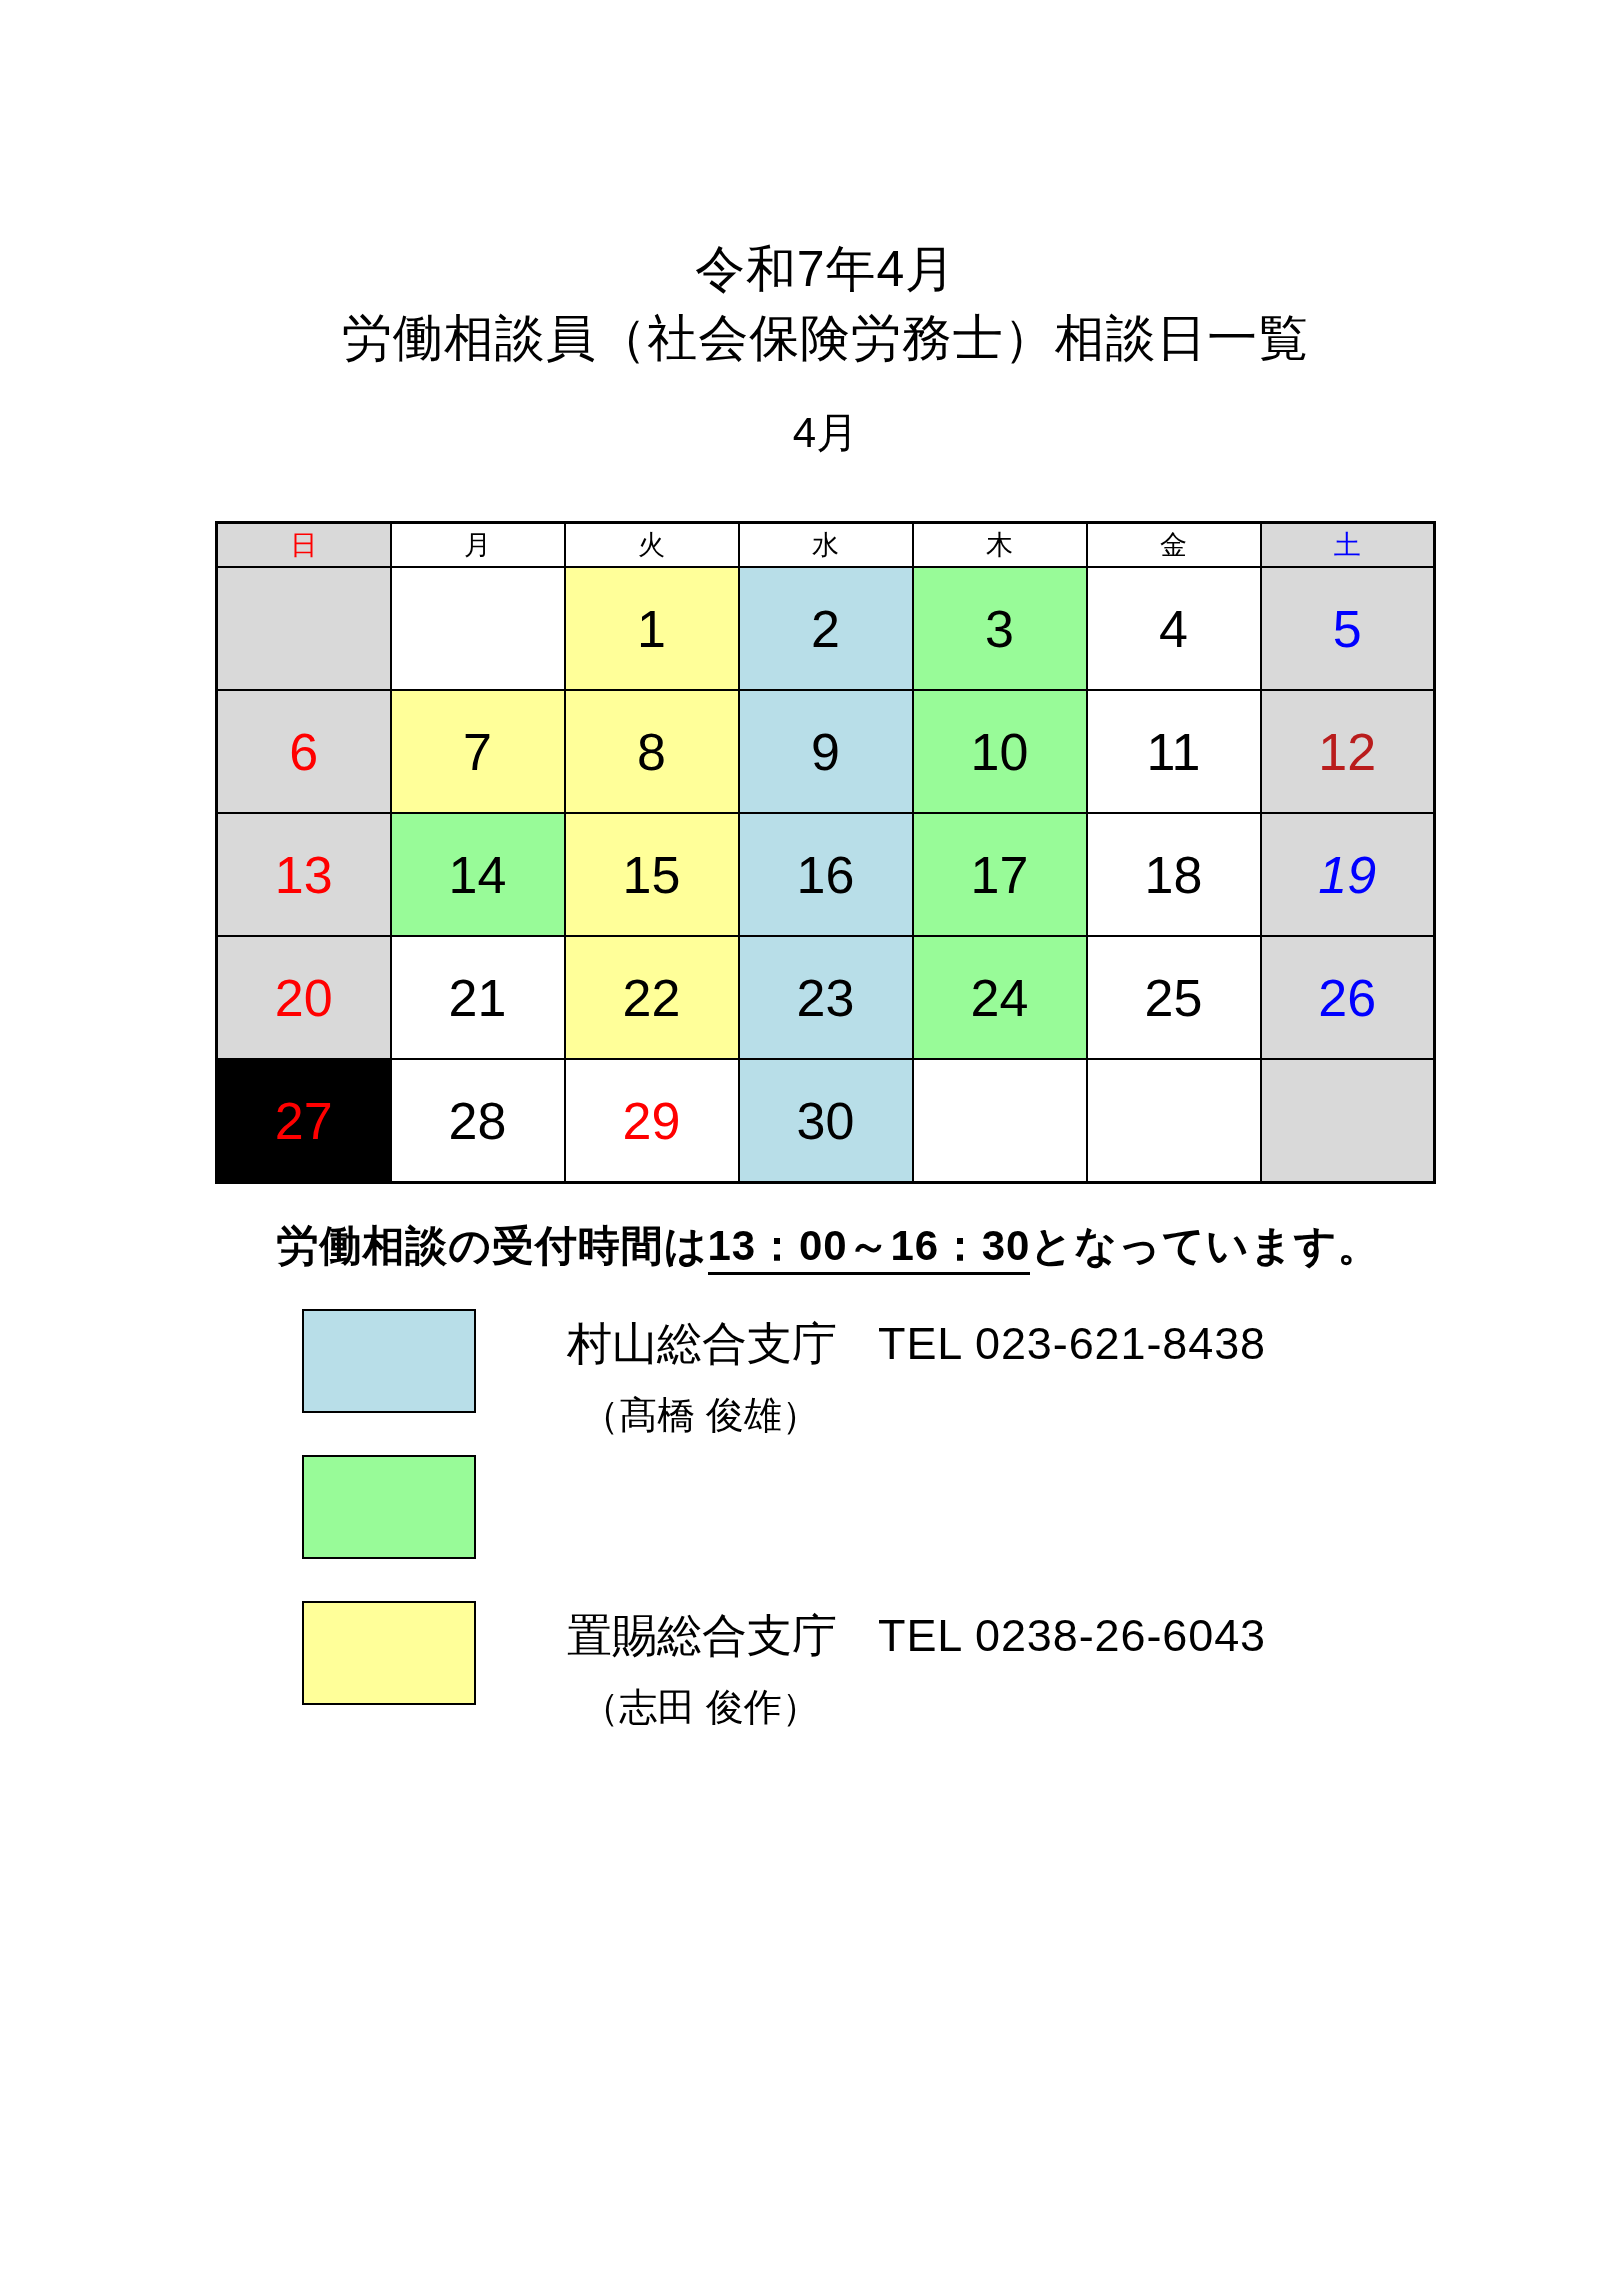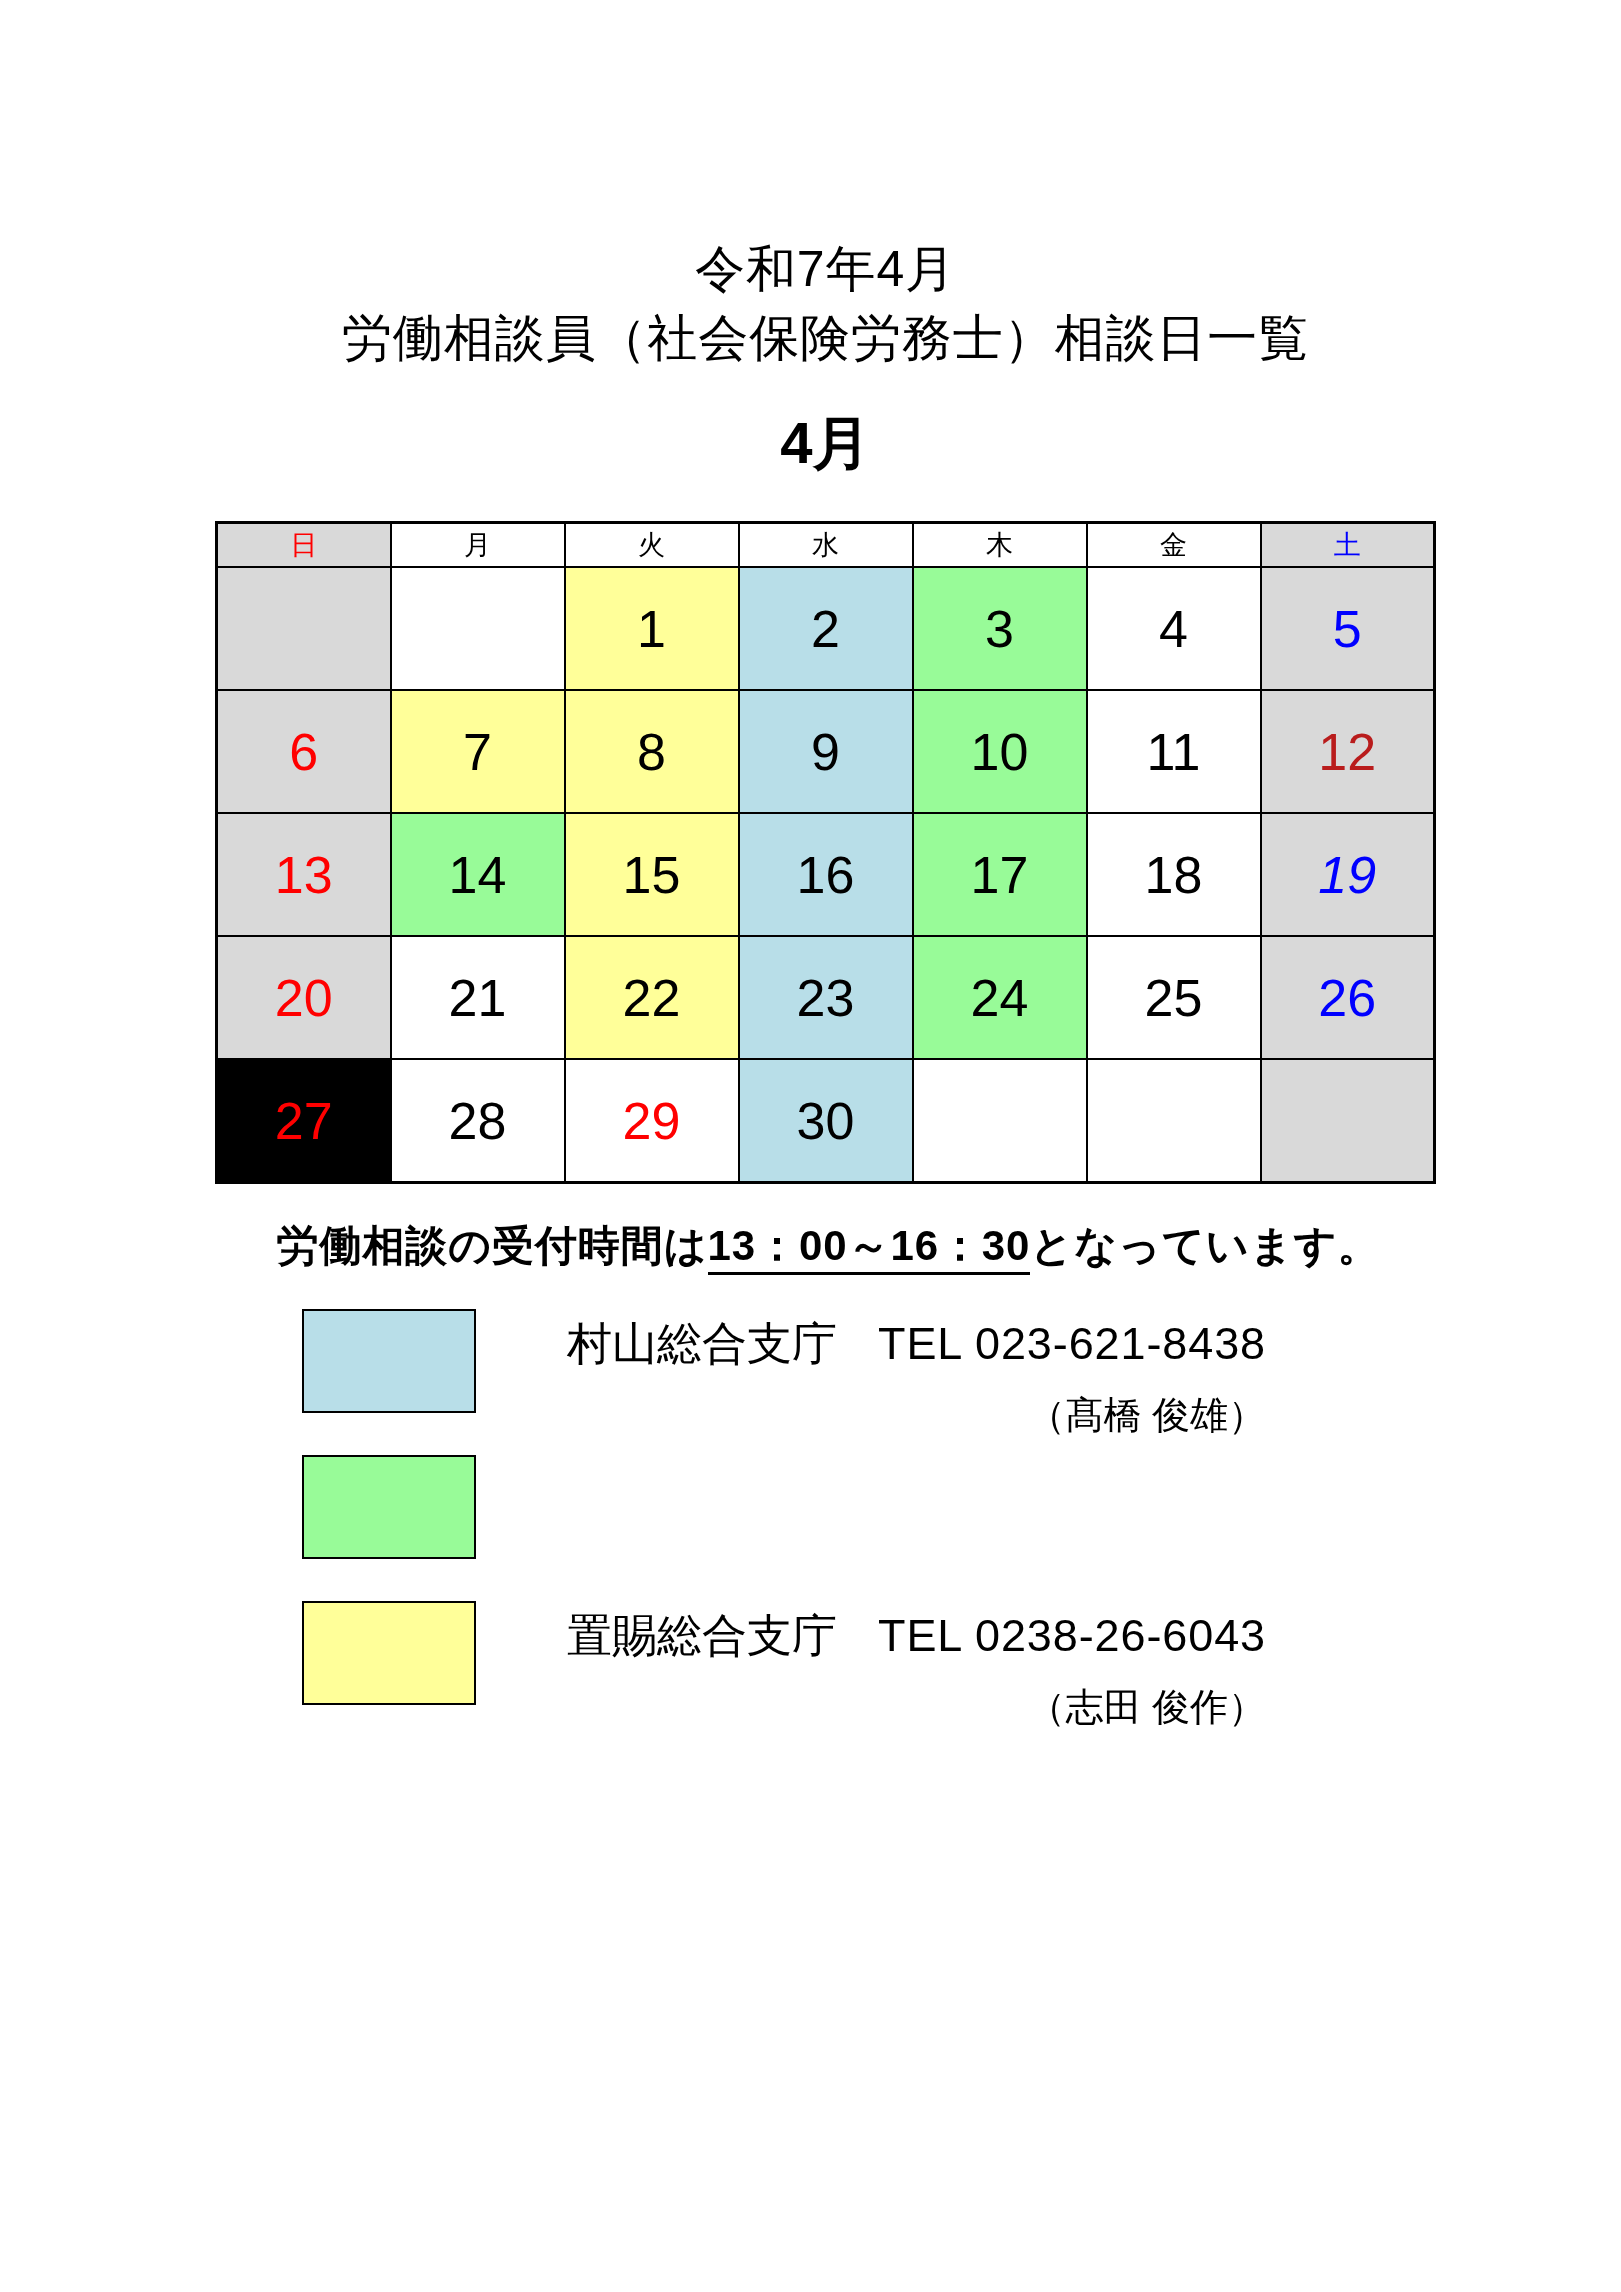--- a/index.html
+++ b/index.html
@@ -19,22 +19,22 @@
     text-align: center;
     font-size: 50px;
     font-weight: 400;
     line-height: 1.38;
     letter-spacing: 0.9px;
   }
   .month-label {
     position: absolute;
     top: 405px; left: 215px; width: 1221px;
     text-align: center;
-    font-size: 58px;
-    font-weight: 700;
+    font-size: 42px;
+    font-weight: 400;
   }
   
   table.calendar {
     position: absolute;
     top: 521px; left: 215px;
     width: 1221px;
     border-collapse: collapse;
     table-layout: fixed;
     border: 3.6px solid #000;
   }
@@ -76,21 +76,20 @@
   }
   .legend-item .swatch {
     width: 170px;
     height: 100px;
     border: 2.7px solid #000;
     flex: 0 0 auto;
   }
   .legend-item .legend-text {
     margin-left: 91px;
     padding-top: 5.4px;
-    text-align: right;
   }
   .legend-item .office-line {
     font-size: 45px;
     font-weight: 400;
     white-space: nowrap;
   }
   .legend-item .office-line .tel {
     margin-left: 41px;
     letter-spacing: 0.9px;
   }

